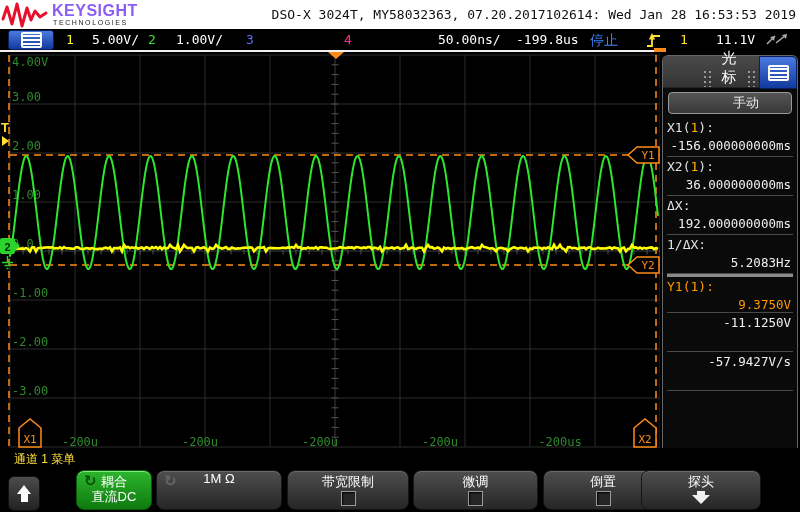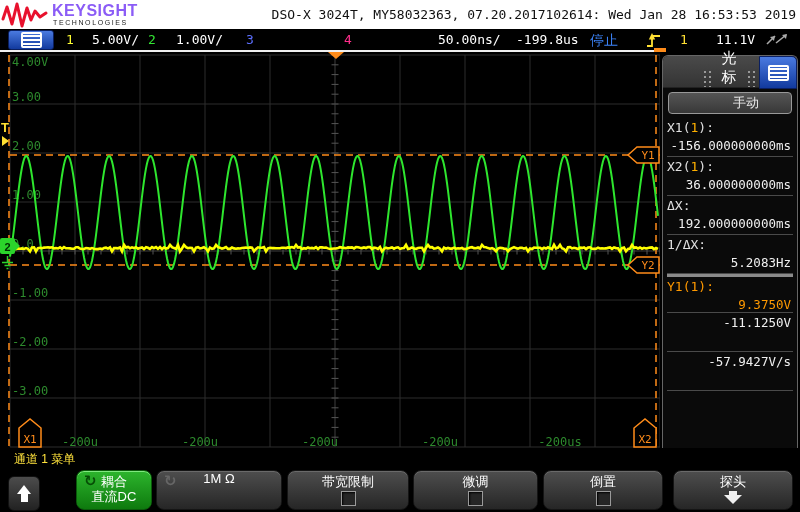--- a/index.html
+++ b/index.html
@@ -330,21 +330,21 @@
           <div class="sk-checkbox"></div>
         </div>
         <div class="softkey" style="left: 413px; width: 125px;">
           <div class="sk-line1">微调</div>
           <div class="sk-checkbox"></div>
         </div>
         <div class="softkey" style="left: 543px; width: 120px;">
           <div class="sk-line1">倒置</div>
           <div class="sk-checkbox"></div>
         </div>
-        <div class="softkey" style="left: 673px; width: 120px;">
+        <div class="softkey" style="left: 641px; width: 120px;">
           <div class="sk-line1">探头</div>
           <div class="down-arrow">
             <div class="down-stem"></div>
             <div class="down-tri"></div>
           </div>
         </div>
       </div>
   </div>
 
 </div>

